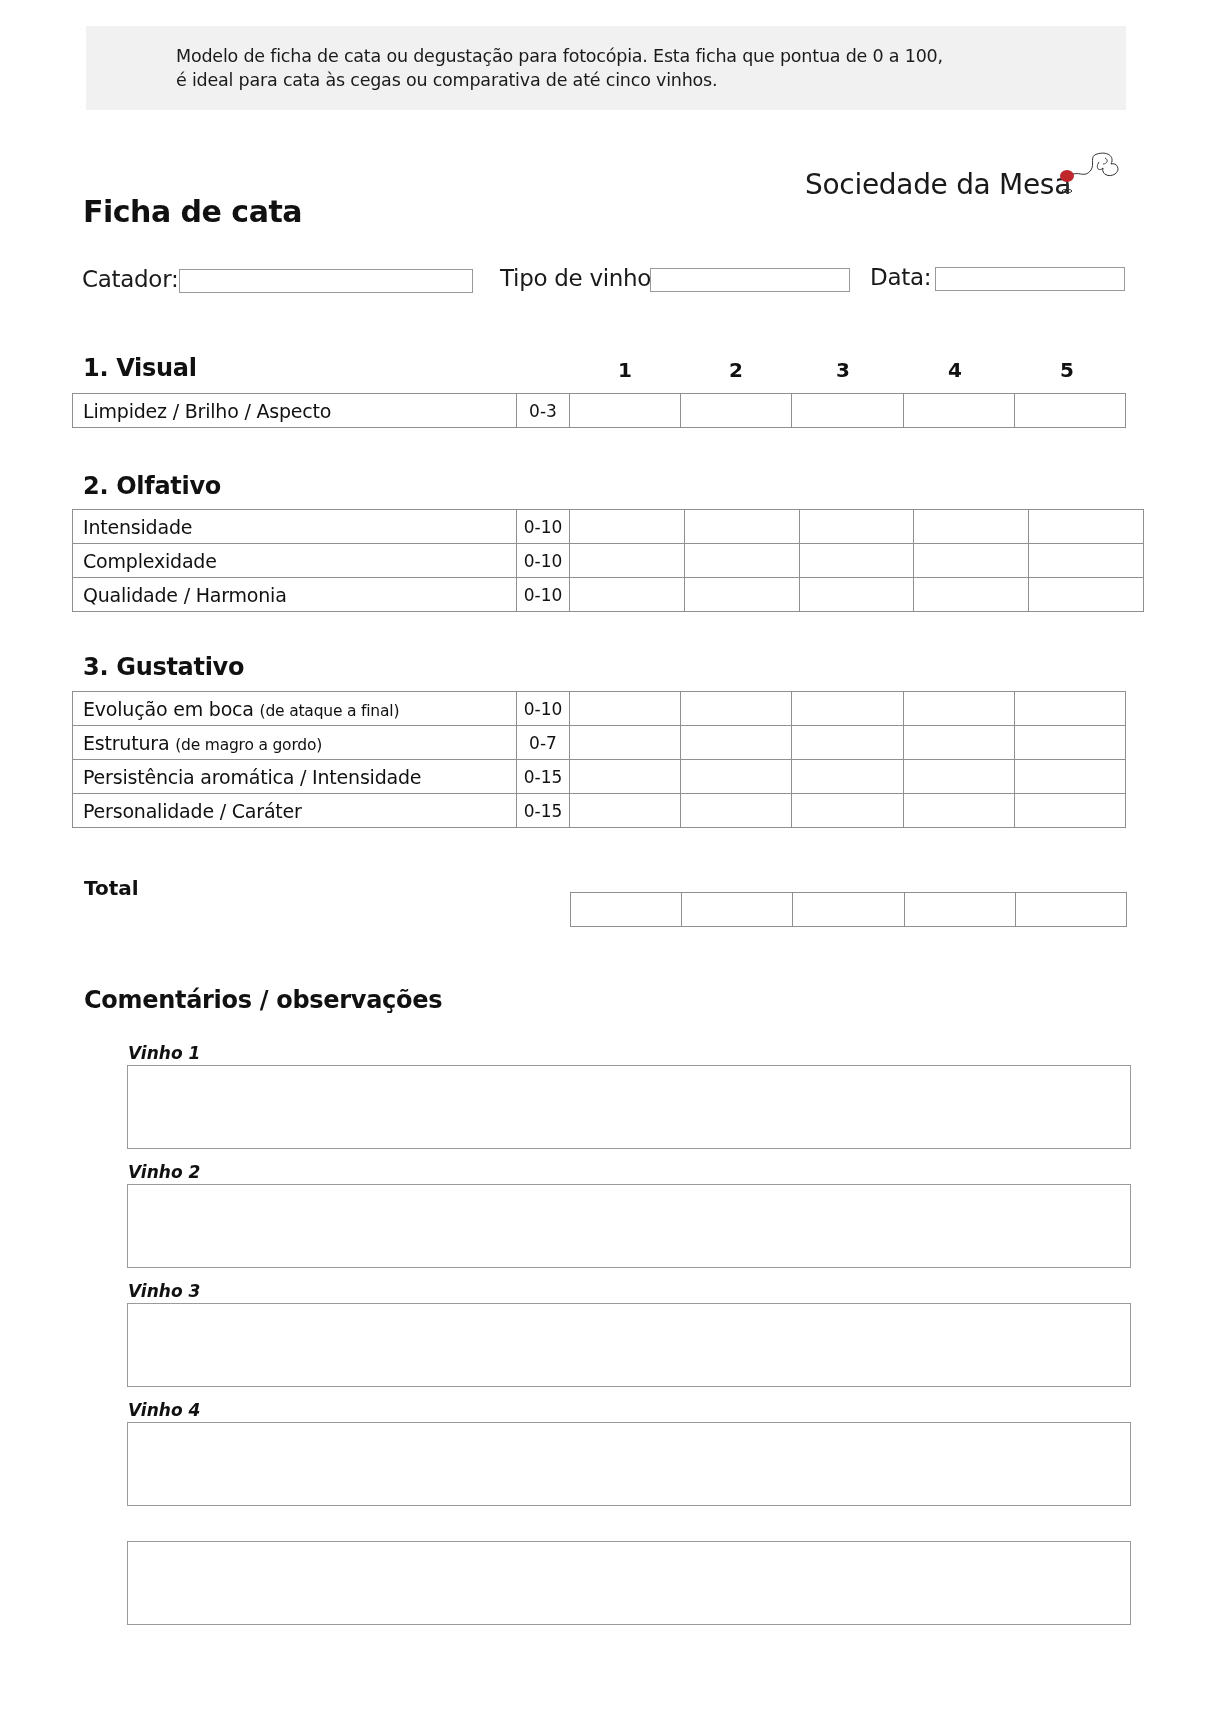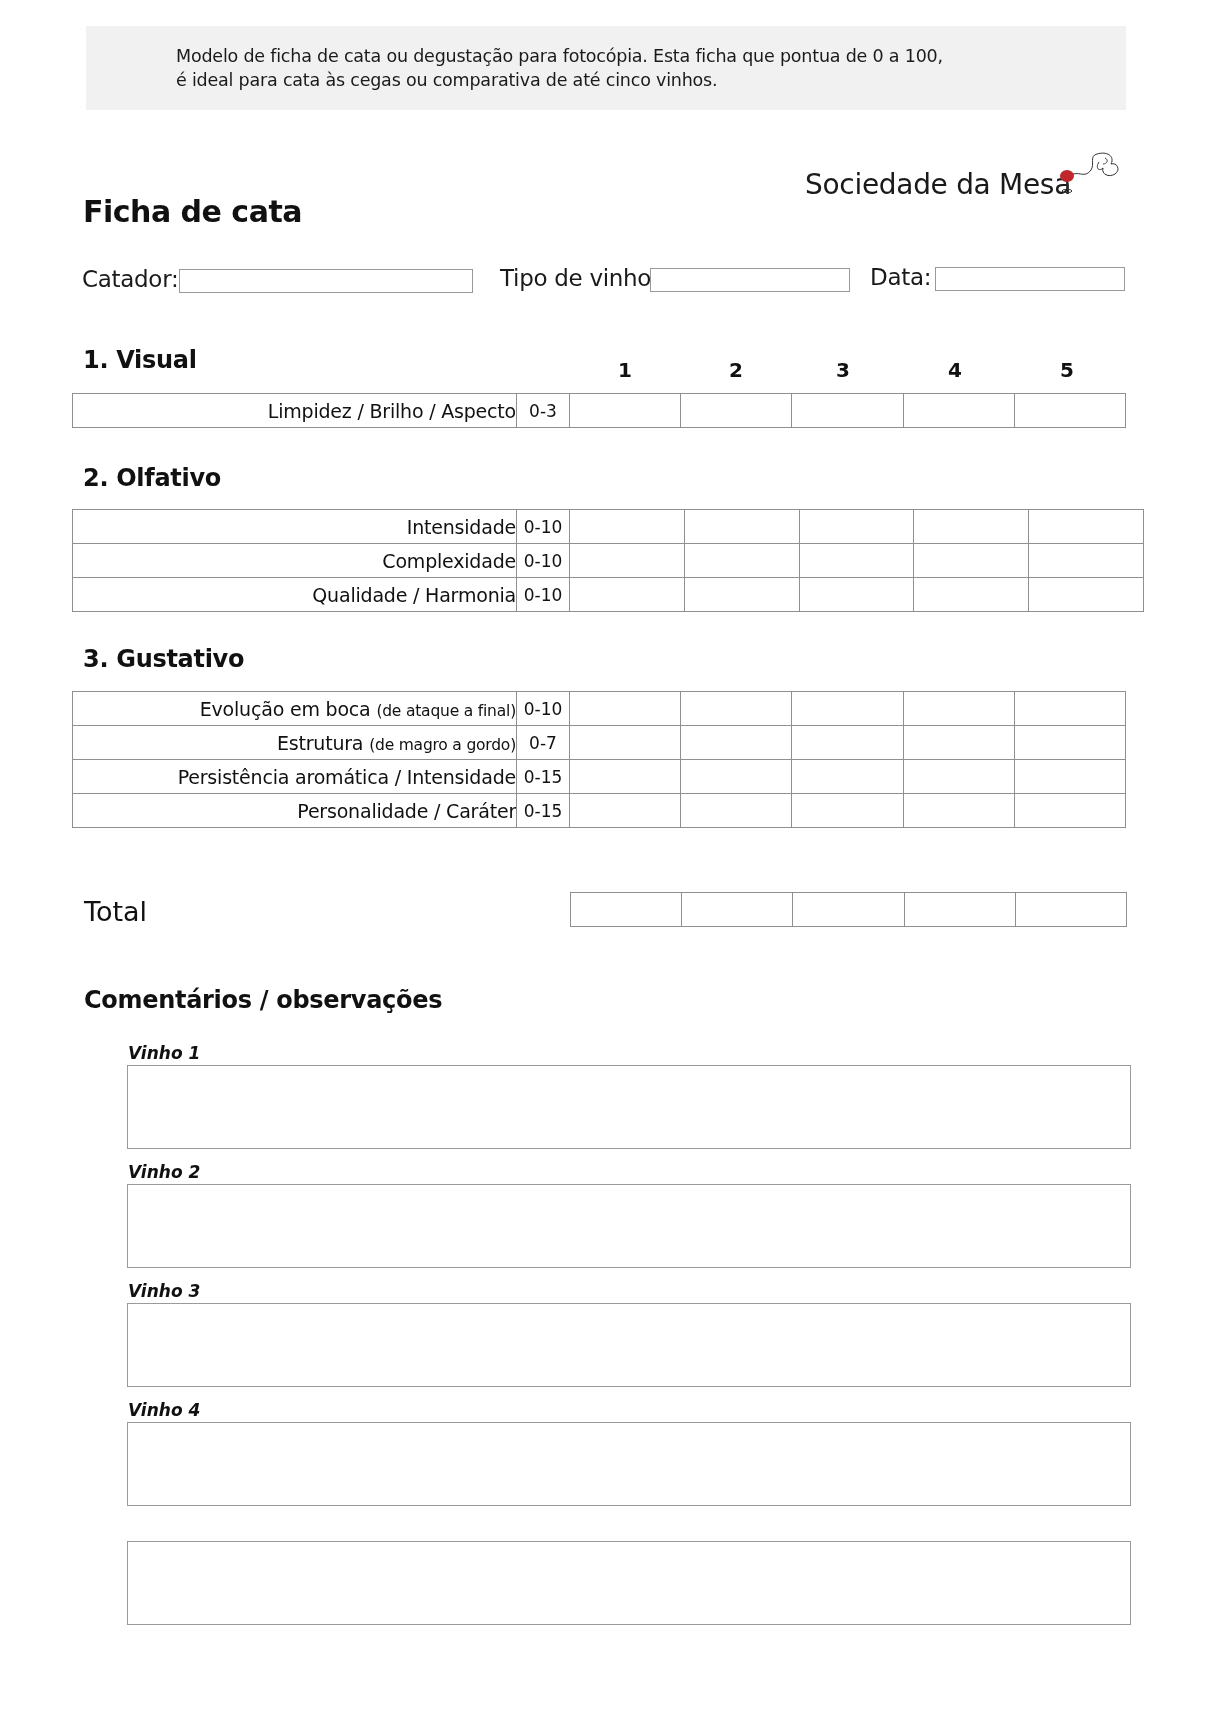--- a/index.html
+++ b/index.html
@@ -11,29 +11,29 @@
     background: #f1f1f1;
   }
   .intro p { position: absolute; left: 90px; font-size: 17.5px; line-height: 24px; color: #1a1a1a; letter-spacing: -0.2px; }
   .intro p.l1 { top: 18px; }
   .intro p.l2 { top: 42px; }
   .brand { left: 805px; top: 168px; font-size: 28px; color: #1a1a1a; letter-spacing: -0.3px; text-align: center; }
   .logo { left: 1055px; top: 148px; width: 72px; height: 50px; }
   .title { left: 83px; top: 194px; font-size: 30px; font-weight: bold; letter-spacing: -0.5px; }
   .field-label { font-size: 23px; color: #1a1a1a; letter-spacing: -0.3px; }
   .field-box { border: 1px solid #9a9a9a; height: 24px; background: #fff; }
-  .section-title { font-size: 24px; font-weight: bold; letter-spacing: -0.3px; }
+  .section-title { font-size: 24px; font-weight: bold; letter-spacing: -0.3px; margin-top: 8px; }
   .colnum { font-size: 20px; font-weight: bold; width: 40px; text-align: center; }
   table.grid { position: absolute; border-collapse: collapse; table-layout: fixed; }
   table.grid td { border: 1px solid #8f8f8f; height: 34px; padding: 0; vertical-align: middle; }
-  table.grid td.crit { padding-left: 10px; font-size: 19px; letter-spacing: -0.2px; white-space: nowrap; overflow: hidden; text-align: right; }
+  table.grid td.crit { padding-left: 10px; font-size: 19px; letter-spacing: -0.2px; white-space: nowrap; overflow: hidden; }
   table.grid td.crit .sub { font-size: 15.5px; }
   table.grid td.range { font-size: 17px; text-align: center; }
   table.grid td.cell { background: #fff; }
-  .total-label { left: 84px; top: 896px; font-size: 27px; font-weight: normal; }
+  .total-label { left: 84px; top: 876px; font-size: 20px; font-weight: bold; }
   .comments-title { left: 84px; top: 986px; font-size: 24px; font-weight: bold; letter-spacing: -0.3px; }
   .wine-label { font-size: 17px; font-weight: bold; font-style: italic; }
   .wine-box { border: 1px solid #9a9a9a; background: #fff; width: 1004px; height: 84px; }
 </style>
 </head>
 <body>
 
 <div class="abs intro">
   <p class="l1">Modelo de ficha de cata ou degustação para fotocópia. Esta ficha que pontua de 0 a 100,</p>
   <p class="l2">é ideal para cata às cegas ou comparativa de até cinco vinhos.</p>

